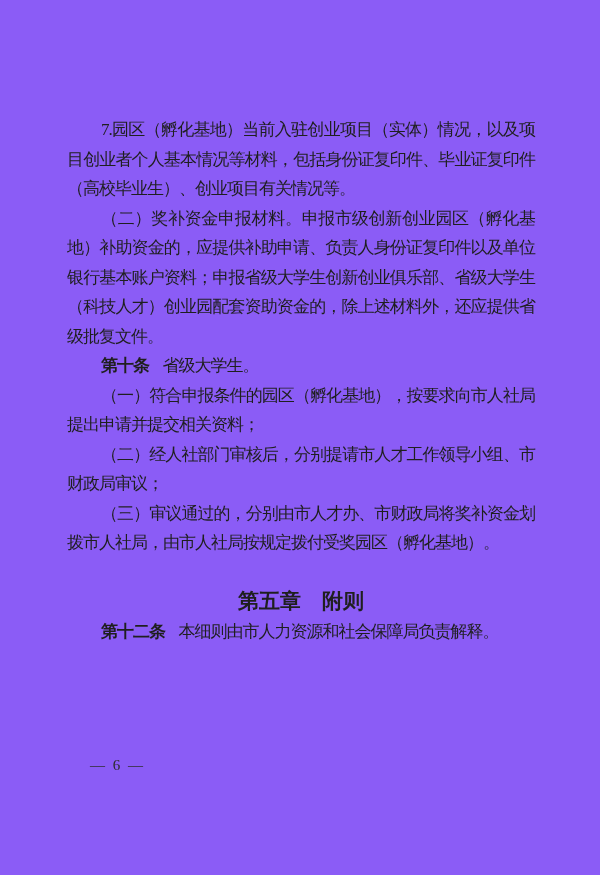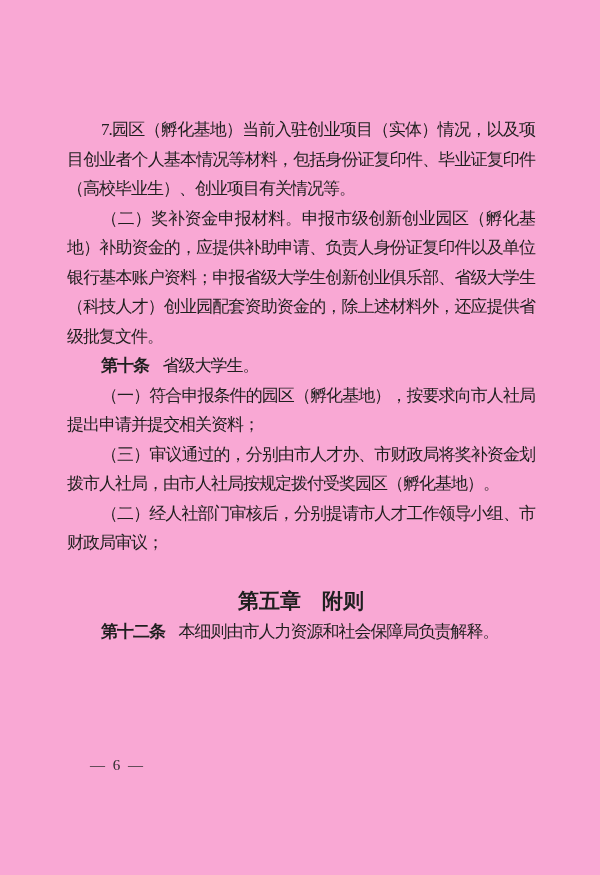--- a/index.html
+++ b/index.html
@@ -9,21 +9,21 @@
   }
   body {
     width: 600px;
     height: 875px;
     font-family: "Liberation Serif", "DejaVu Serif", serif;
   }
   .doc-page {
     position: relative;
     width: 600px;
     height: 875px;
-    background: #f9a8d4;
+    background: #8b5cf6;
     overflow: hidden;
   }
   .content {
     position: absolute;
     left: 67px;
     top: 115px;
     width: 468px;
   }
   .para {
     margin: 0;
@@ -65,23 +65,23 @@
   <div class="content">
 
     <p class="para">7.园区（孵化基地）当前入驻创业项目（实体）情况，以及项目创业者个人基本情况等材料，包括身份证复印件、毕业证复印件（高校毕业生）、创业项目有关情况等。</p>
 
     <p class="para">（二）奖补资金申报材料。申报市级创新创业园区（孵化基地）补助资金的，应提供补助申请、负责人身份证复印件以及单位银行基本账户资料；申报省级大学生创新创业俱乐部、省级大学生（科技人才）创业园配套资助资金的，除上述材料外，还应提供省级批复文件。</p>
 
     <p class="para"><span class="lead">第十条</span><span>省级大学生。</span></p>
 
     <p class="para">（一）符合申报条件的园区（孵化基地），按要求向市人社局提出申请并提交相关资料；</p>
 
+    <p class="para">（二）经人社部门审核后，分别提请市人才工作领导小组、市财政局审议；</p>
+
     <p class="para">（三）审议通过的，分别由市人才办、市财政局将奖补资金划拨市人社局，由市人社局按规定拨付受奖园区（孵化基地）。</p>
-
-    <p class="para">（二）经人社部门审核后，分别提请市人才工作领导小组、市财政局审议；</p>
 
 
     <p class="para chapter">第五章　附则</p>
 
     <p class="para"><span class="lead">第十二条</span><span>本细则由市人力资源和社会保障局负责解释。</span></p>
 
   </div>
 
   <div class="page-number">— 6 —</div>
 </div>

